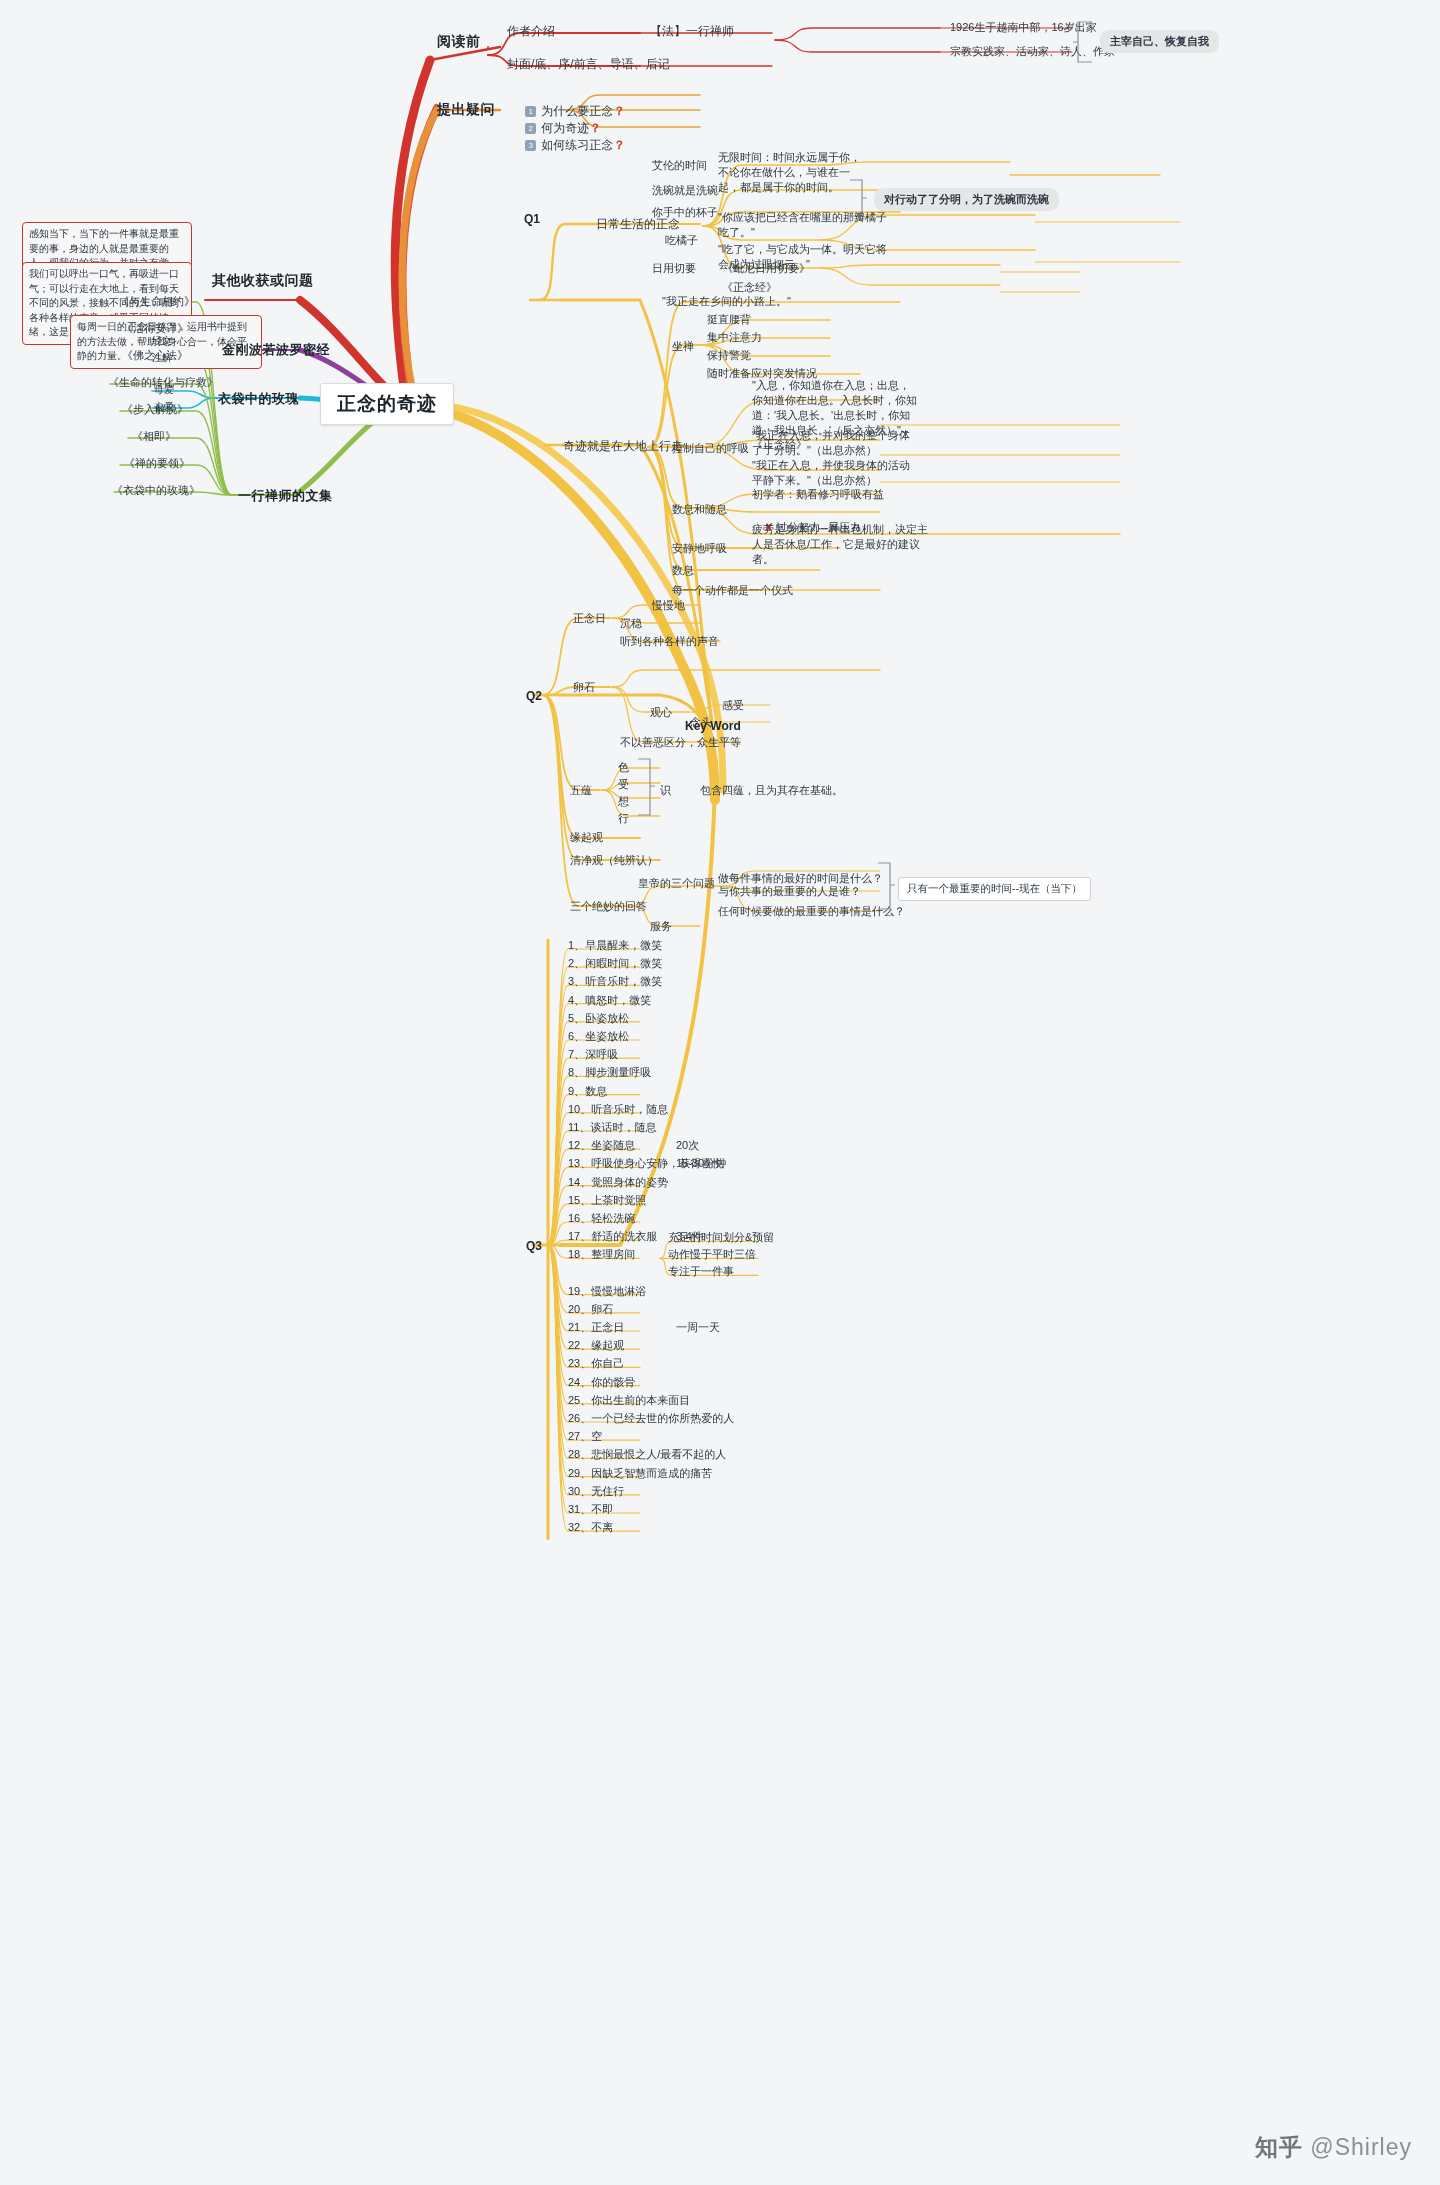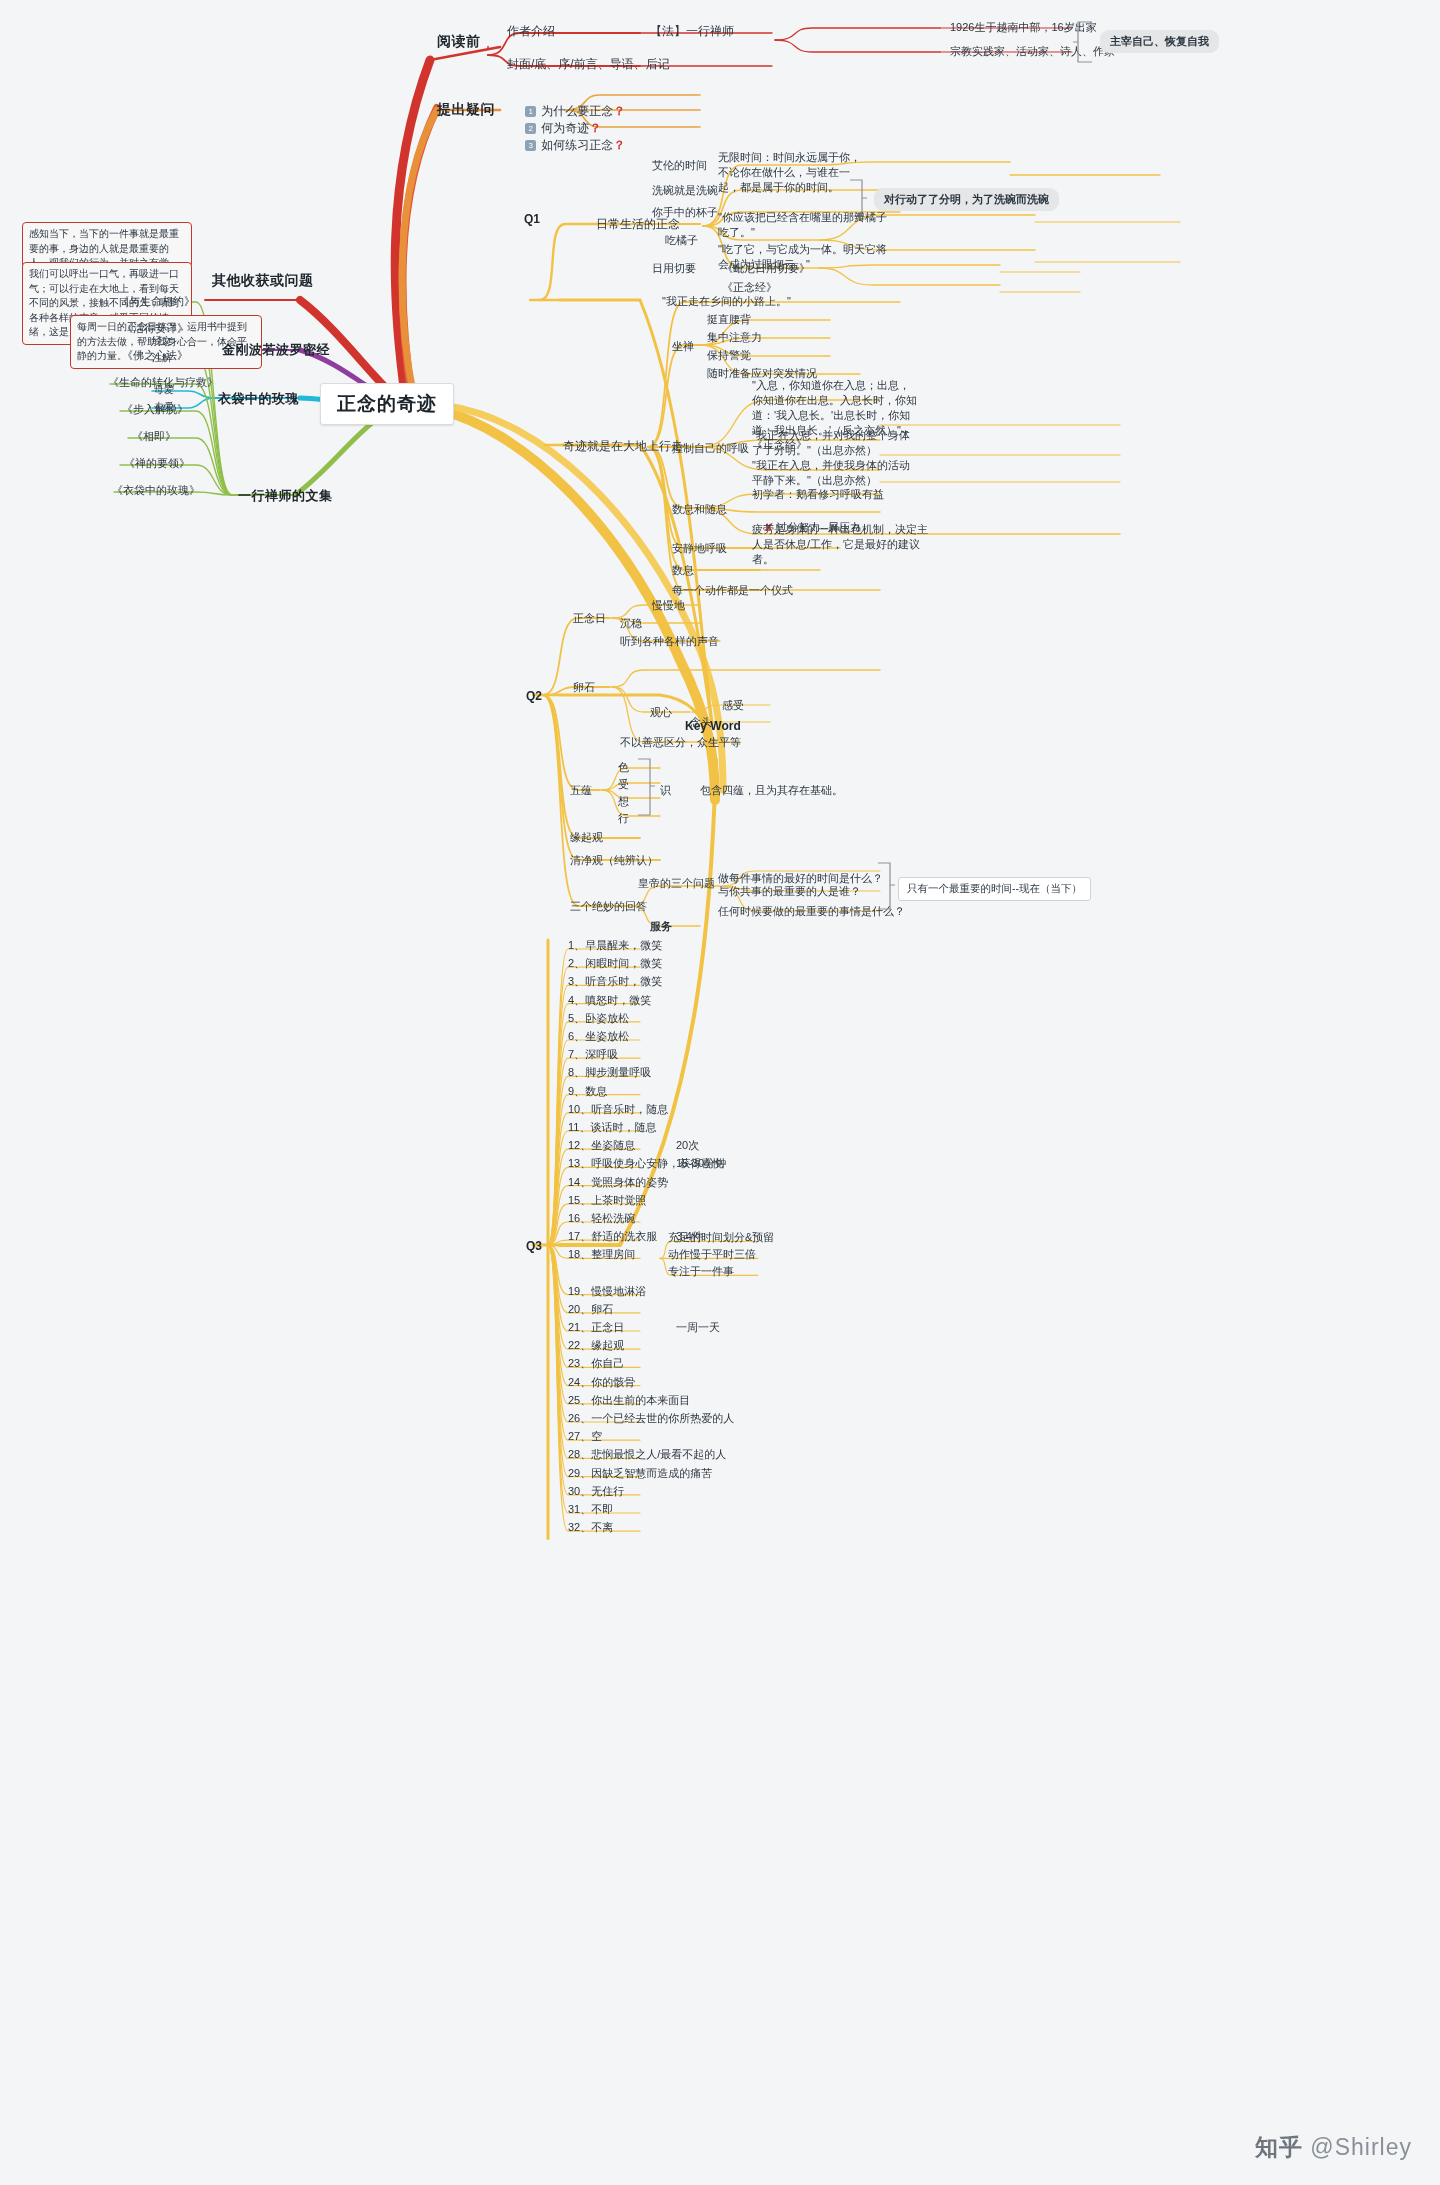--- a/index.html
+++ b/index.html
@@ -424,21 +424,21 @@
   <div class="node leaf" style="left:570px;top:899px;">三个绝妙的回答</div>
 
   <div class="node leaf" style="left:638px;top:876px;">皇帝的三个问题</div>
   <div class="node leaf" style="left:718px;top:864px;margin-top:7px;">做每件事情的最好的时间是什么？</div>
   <div class="node leaf" style="left:718px;top:884px;">与你共事的最重要的人是谁？</div>
   <div class="node leaf" style="left:718px;top:904px;">任何时候要做的最重要的事情是什么？</div>
   <svg style="position:absolute;left:876px;top:861px;width:22px;height:52px;">
     <path d="M2 2 L14 2 L14 24 L19 24 L14 24 L14 48 L2 48" fill="none" stroke="#8b9197" stroke-width="1.2"></path>
   </svg>
   <div class="chipline" style="left:898px;top:877px;">只有一个最重要的时间--现在（当下）</div>
-  <div class="node leaf" style="left:650px;top:919px;font-weight:bold;">服务</div>
+  <div class="node leaf" style="left:650px;top:919px;">服务</div>
 
   <div class="node qlabel" style="left:526px;top:1238px;">Q3</div>
   <div id="q3list">
       <div class="node leaf" style="left: 568px; top: 938px;"><span>1、</span><span>早晨醒来，微笑</span></div>
       <div class="node leaf" style="left: 568px; top: 956.2px;"><span>2、</span><span>闲暇时间，微笑</span></div>
       <div class="node leaf" style="left: 568px; top: 974.4px;"><span>3、</span><span>听音乐时，微笑</span></div>
       <div class="node leaf" style="left: 568px; top: 992.6px;"><span>4、</span><span>嗔怒时，微笑</span></div>
       <div class="node leaf" style="left: 568px; top: 1010.8px;"><span>5、</span><span>卧姿放松</span></div>
       <div class="node leaf" style="left: 568px; top: 1029px;"><span>6、</span><span>坐姿放松</span></div>
       <div class="node leaf" style="left: 568px; top: 1047.2px;"><span>7、</span><span>深呼吸</span></div>

